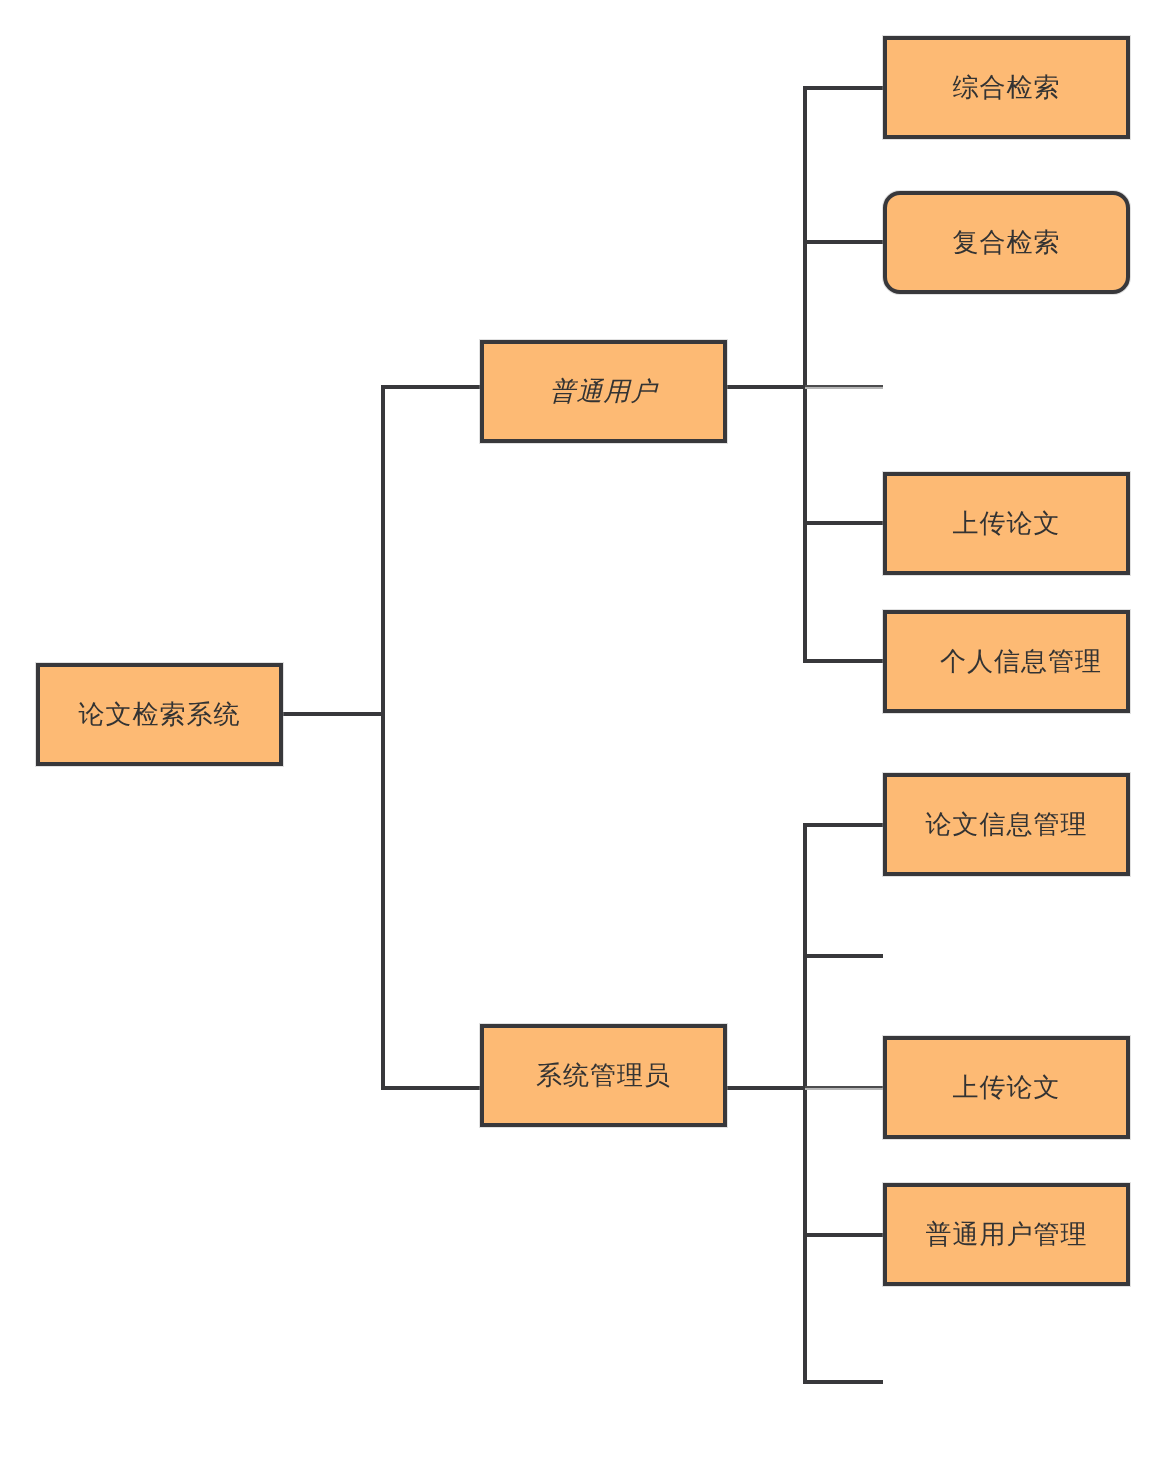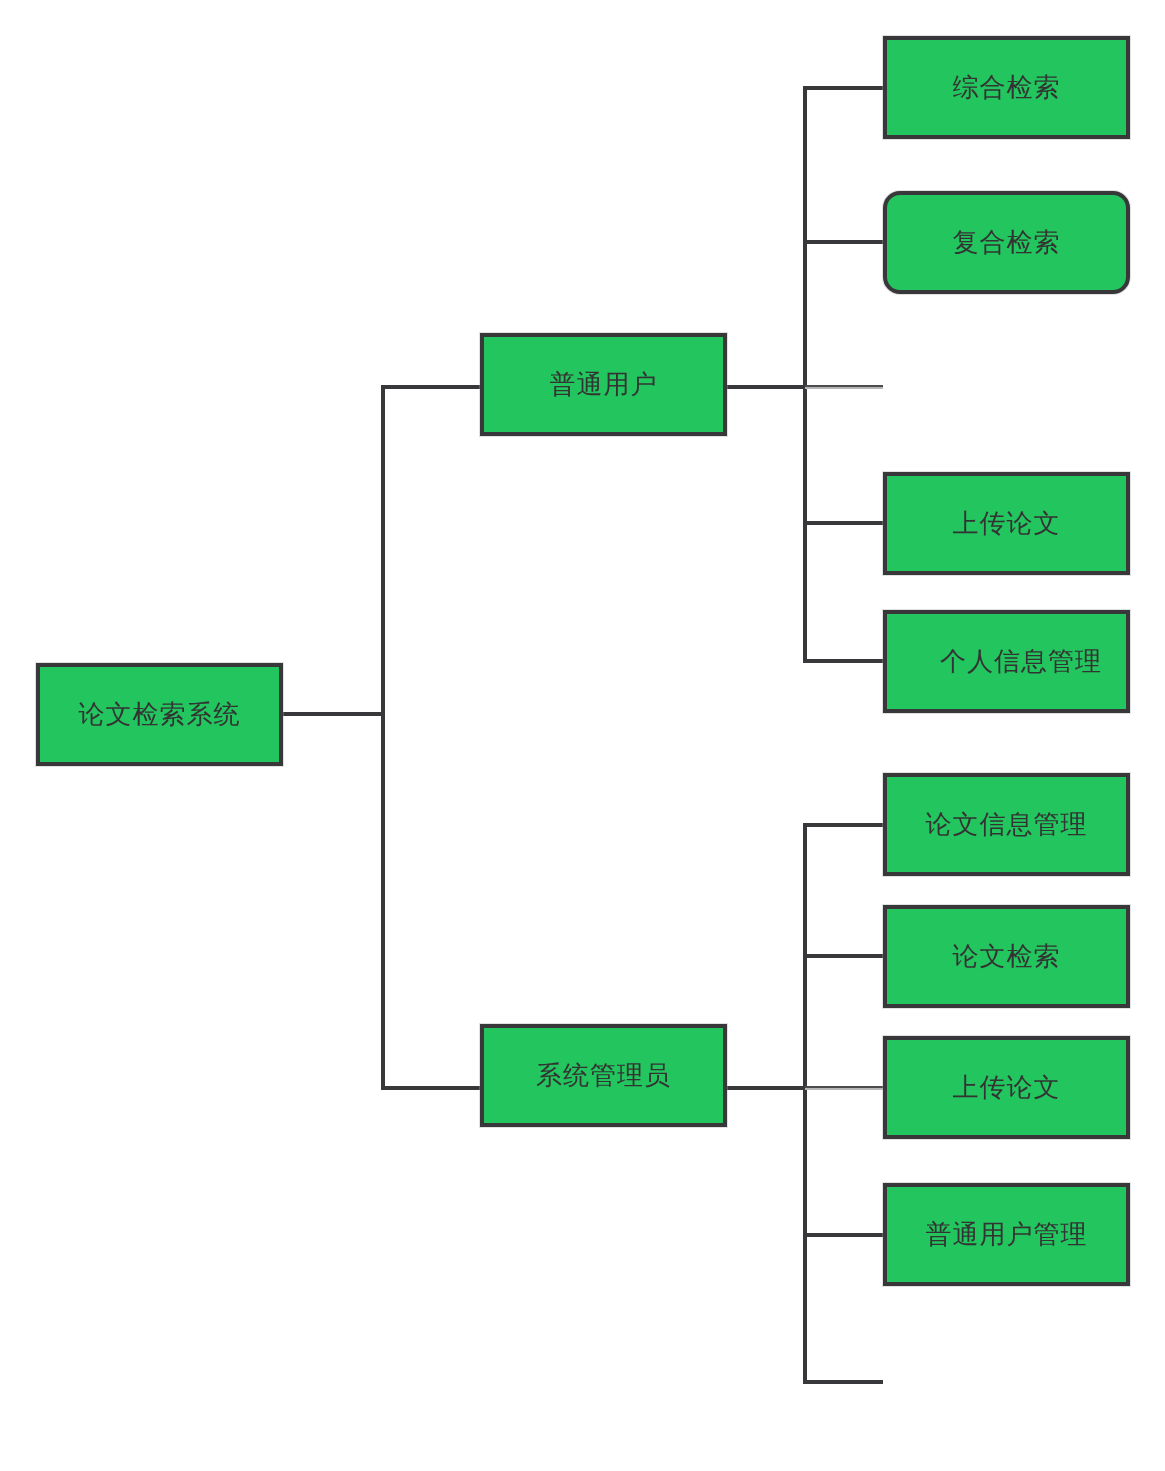--- a/index.html
+++ b/index.html
@@ -15,21 +15,21 @@
     background:var(--bg);
     font-family:"Liberation Sans","DejaVu Sans",sans-serif;
     overflow:hidden;
   }
   .node{
     position:absolute;
     width:247px;
     height:103px;
     box-sizing:border-box;
     border:4px solid var(--line);
-    background:#22c55e;
+    background:#fdba74;
     display:flex;
     align-items:center;
     justify-content:center;
     font-size:26px;
     letter-spacing:1px;
     color:var(--text);
     box-shadow:0 0 0 1px rgba(170,170,170,.35);
     white-space:nowrap;
   }
   .h{position:absolute;height:4px;background:var(--line);}
@@ -57,25 +57,24 @@
   <div class="h" style="left:727px;top:1086px;width:80px;"></div>
   <div class="v" style="left:803px;top:823px;height:561px;"></div>
   <div class="h" style="left:803px;top:823px;width:80px;"></div>
   <div class="h" style="left:803px;top:954px;width:80px;"></div>
   <div class="h light" style="left:805px;top:1086px;width:78px;"></div>
   <div class="h" style="left:803px;top:1233px;width:80px;"></div>
   <div class="h" style="left:803px;top:1380px;width:80px;"></div>
 
   <div class="node" style="left:36px;top:663px;font-family:Liberation Mono, monospace;">论文检索系统</div>
 
-  <div class="node" style="left:480px;top:333px;">普通用户</div>
+  <div class="node" style="left:480px;top:340px;font-style:italic;">普通用户</div>
   <div class="node" style="left:883px;top:36px;">综合检索</div>
   <div class="node" style="left:883px;top:191px;border-radius:17px;">复合检索</div>
   <div class="node" style="left:883px;top:472px;">上传论文</div>
   <div class="node" style="left:883px;top:610px;padding-left:29px;">个人信息管理</div>
 
   <div class="node" style="left:480px;top:1024px;">系统管理员</div>
   <div class="node" style="left:883px;top:773px;">论文信息管理</div>
-  <div class="node" style="left:883px;top:905px;">论文检索</div>
   <div class="node" style="left:883px;top:1036px;">上传论文</div>
   <div class="node" style="left:883px;top:1183px;">普通用户管理</div>
 
 </div>
 
 </body></html>

